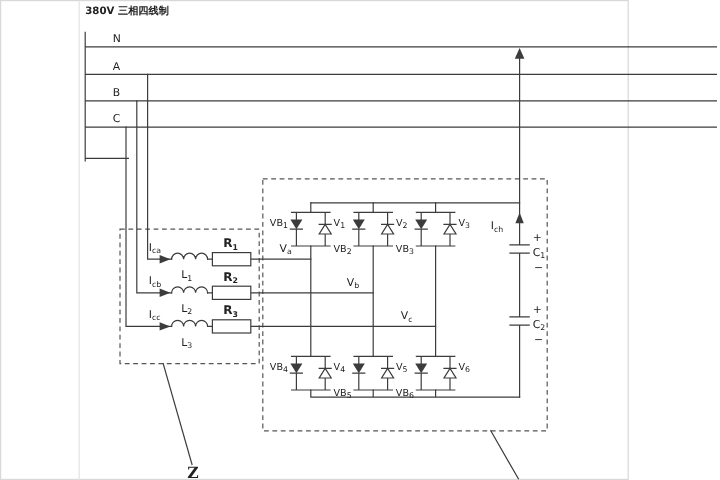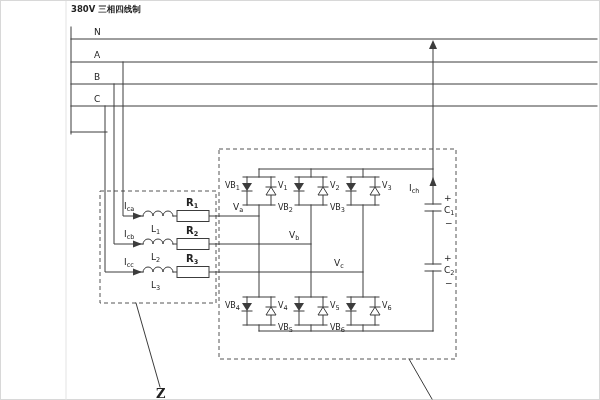--- a/index.html
+++ b/index.html
@@ -1,17 +1,17 @@
 <!DOCTYPE html>
 <html><head>
 <meta charset="utf-8">
 <style>
   html,body { margin:0; padding:0; background:#ffffff; }
   .page {
-    width:600px; height:400px; background:#ffffff; position:relative;
+    width:524px; height:400px; background:#ffffff; position:relative;
     border:1px solid #d8d8d8; box-sizing:border-box;
     font-family:"DejaVu Sans","Liberation Sans",sans-serif;
     text-align:right;
   }
   svg { display:block; }
   text { fill:#222222; }
   .wire  { stroke:#3c3c3c; stroke-width:1; fill:none; stroke-linecap:square; }
   .dashed{ stroke:#555555; stroke-width:1; fill:none; stroke-dasharray:4 3; }
   .comp  { fill:#ffffff; stroke:#3c3c3c; stroke-width:1; }
   .filled{ fill:#3c3c3c; stroke:none; }

